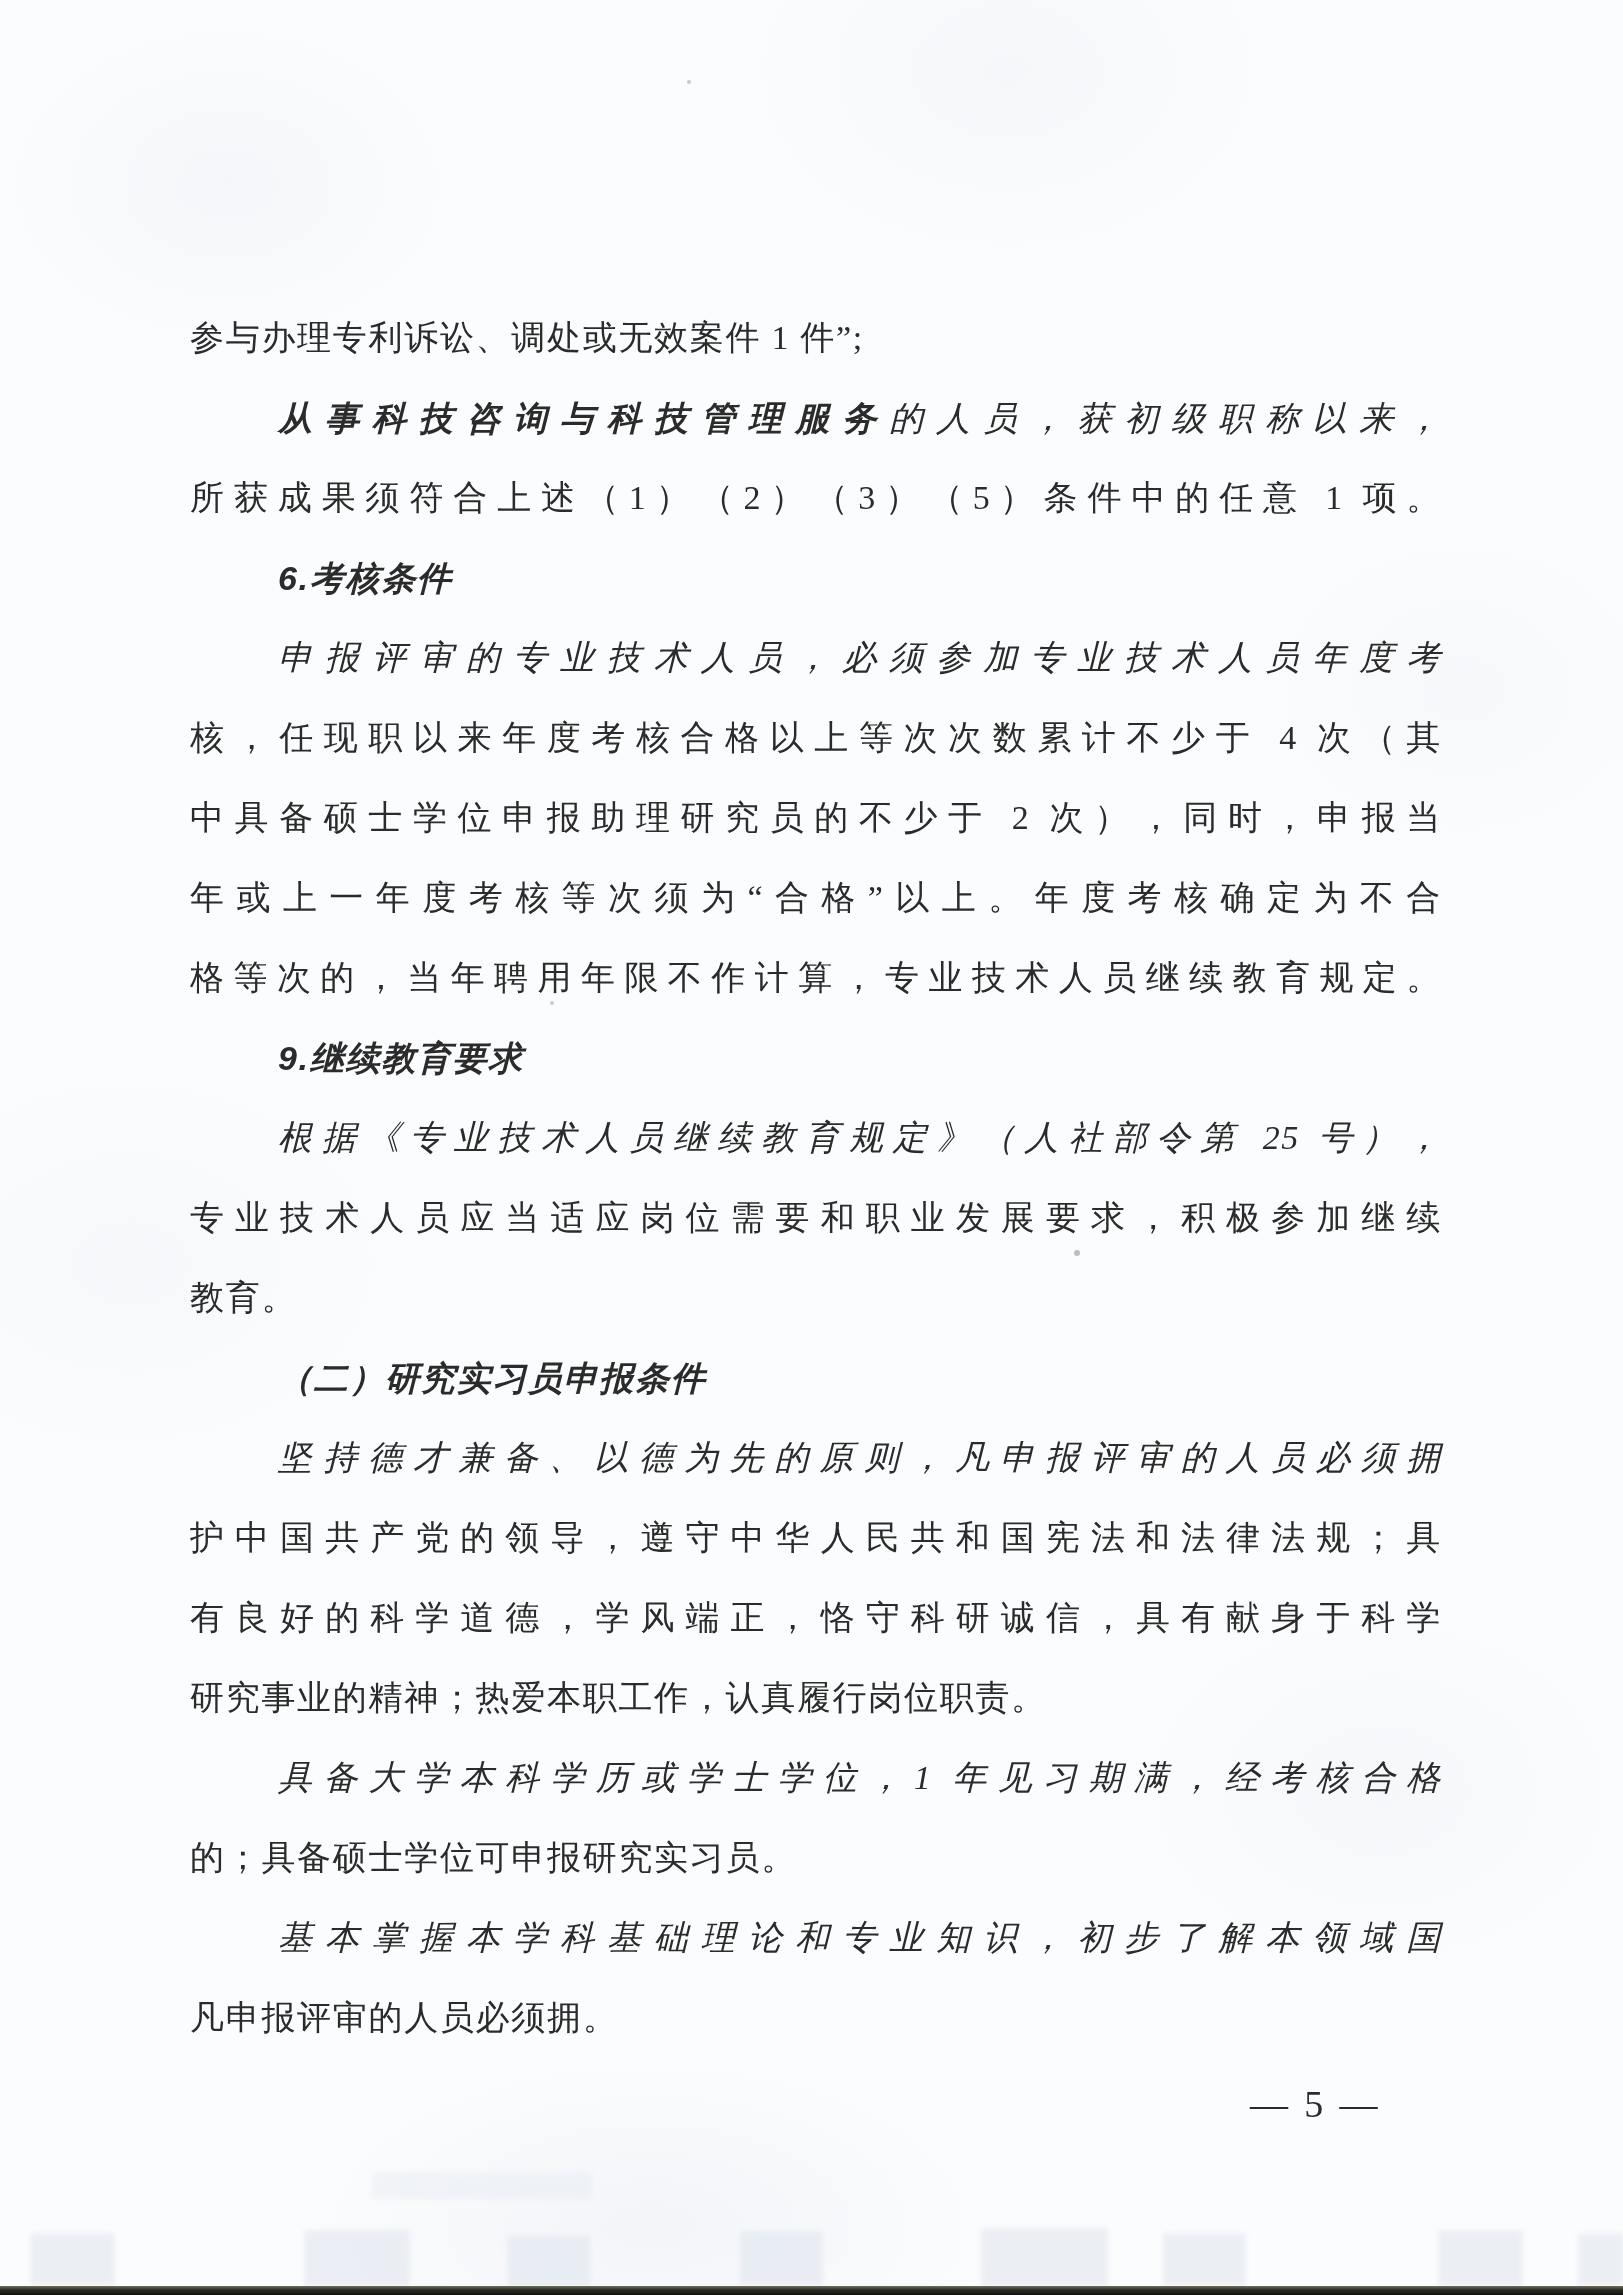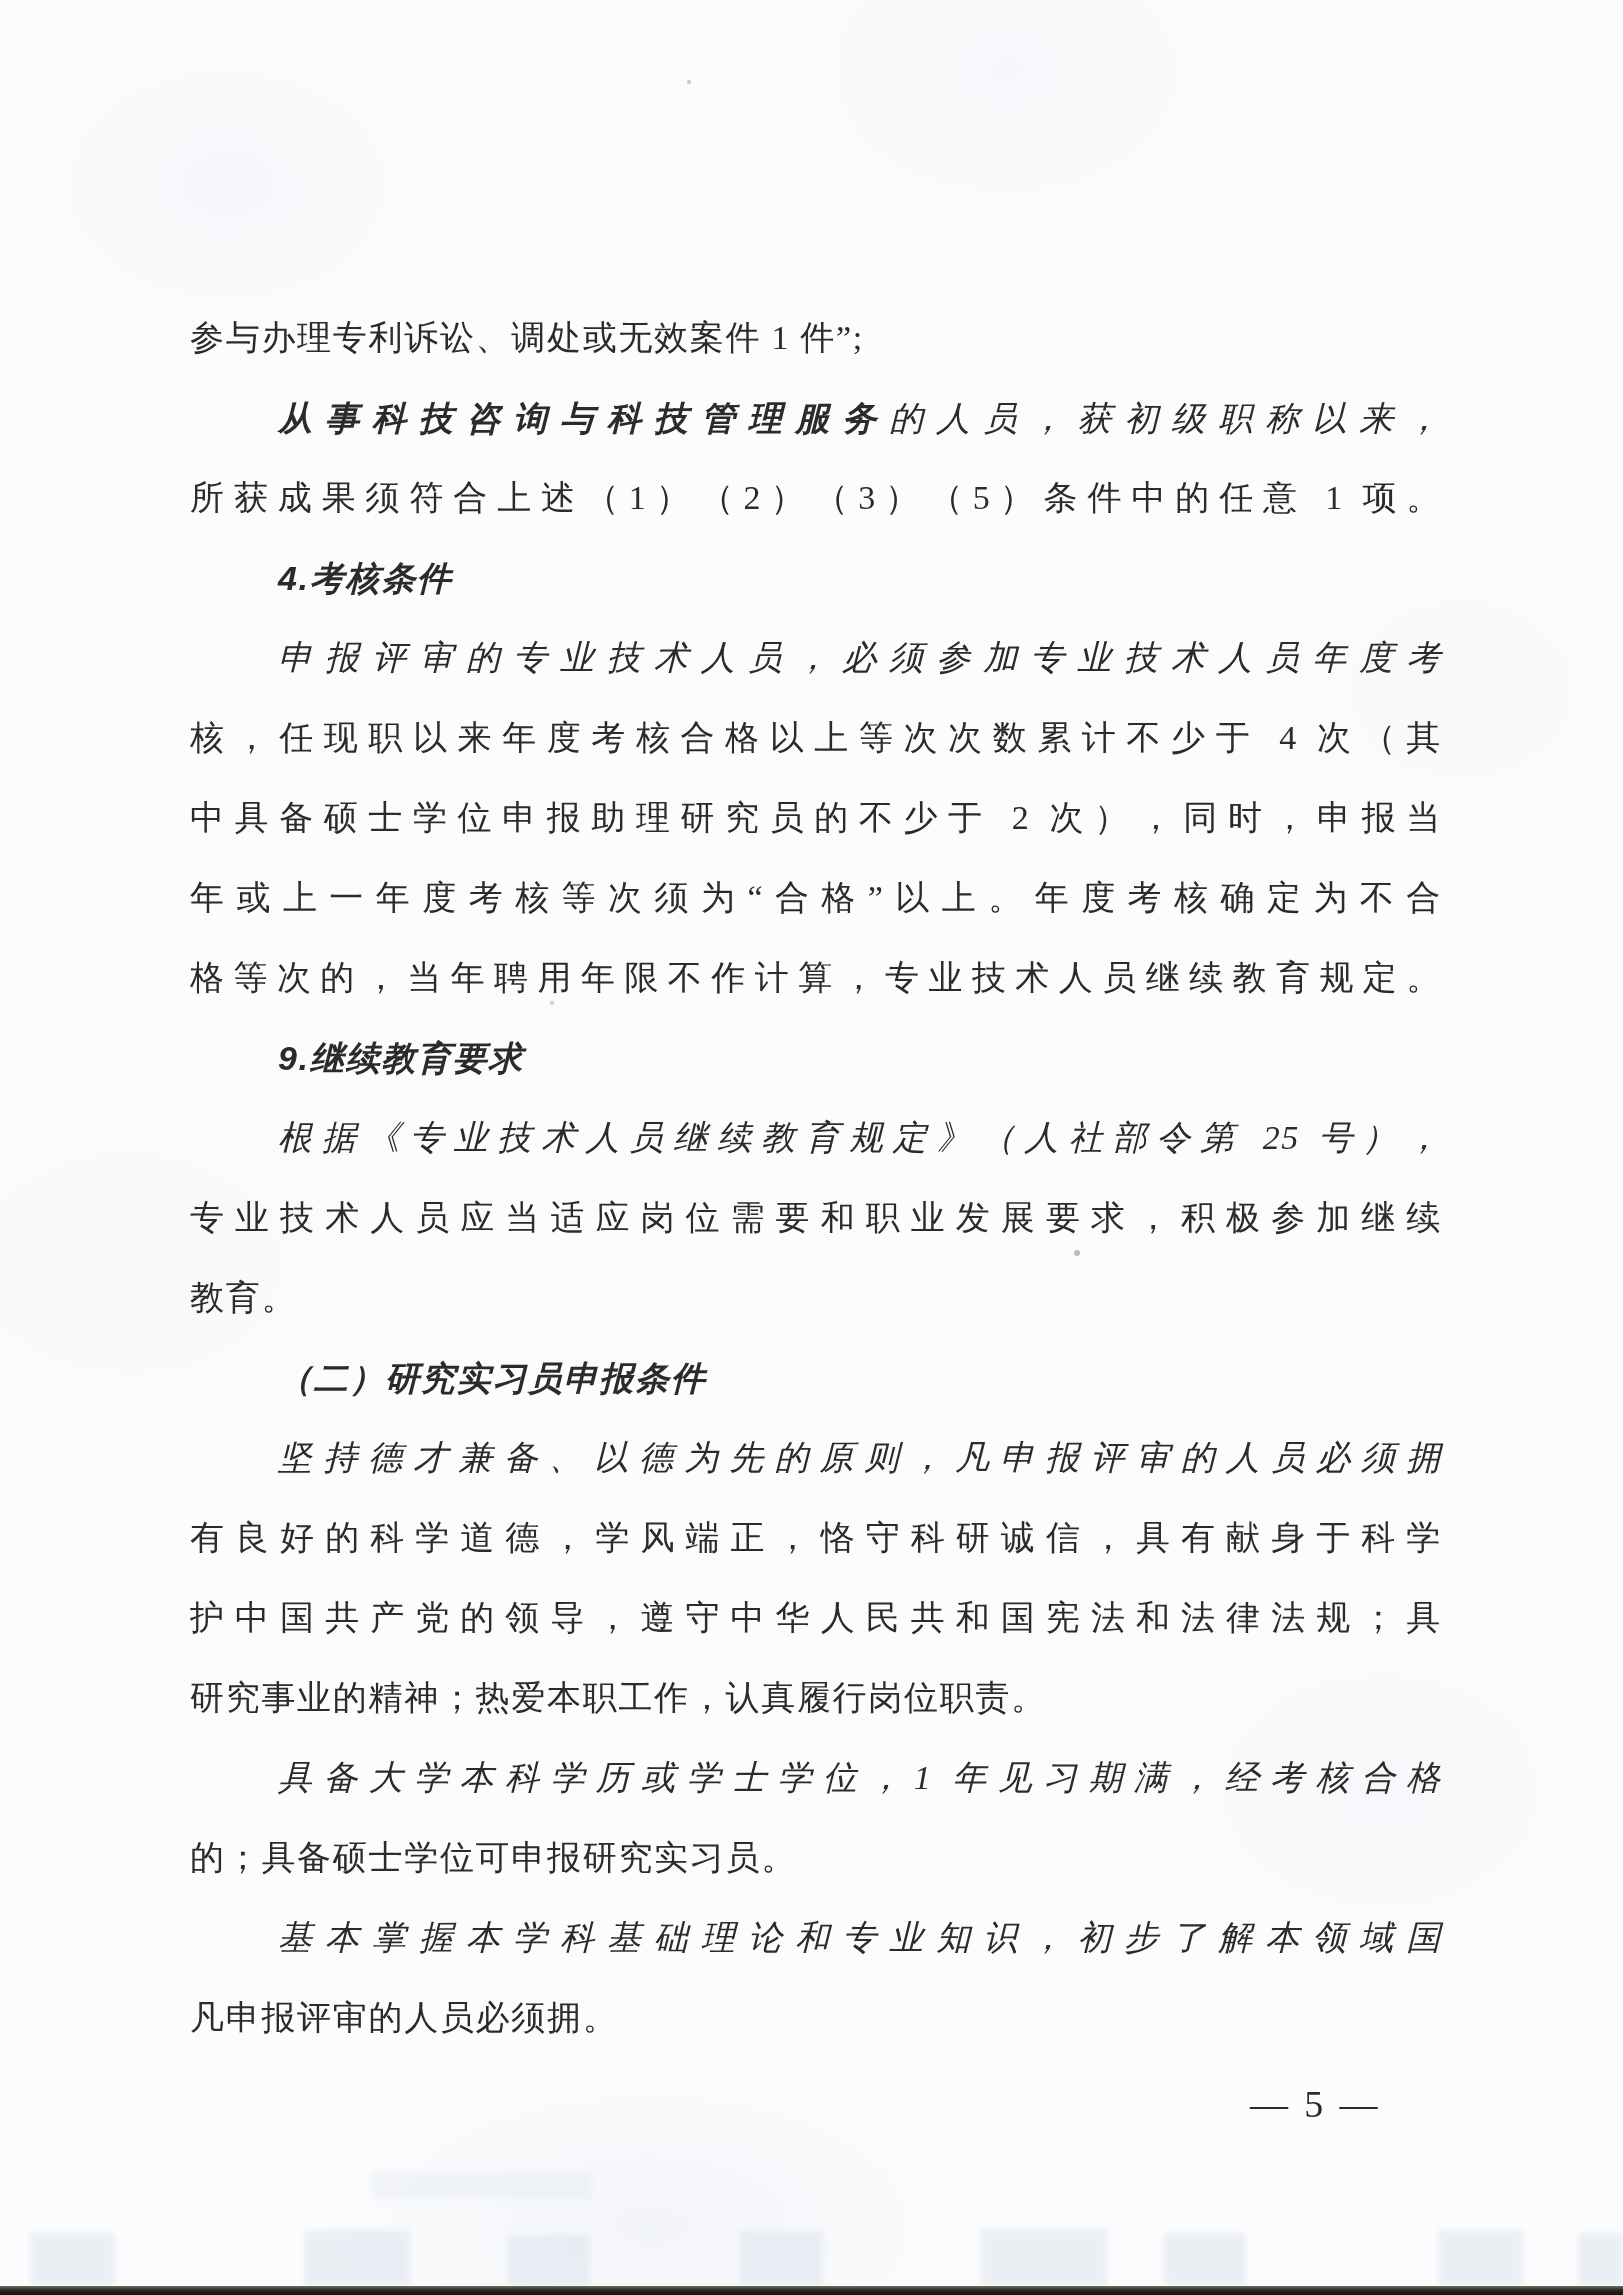--- a/index.html
+++ b/index.html
@@ -101,34 +101,34 @@
   .speck.s3 { left: 687px;  top: 80px;   width: 4.2px; height: 4.2px; opacity: 0.45; }
 </style>
 </head>
 <body>
 
 <div class="paper">
   <main class="textblock">
       <div class="line">参与办理专利诉讼、调处或无效案件 1 件”;</div>
       <div class="line justify indent2"><span class="bold">从事科技咨询与科技管理服务</span><span>的人员，获初级职称以来，</span></div>
       <div class="line justify">所获成果须符合上述（1）（2）（3）（5）条件中的任意 1 项。</div>
-      <div class="line heading indent2">4.考核条件</div>
+      <div class="line heading indent2">6.考核条件</div>
       <div class="line justify indent2">申报评审的专业技术人员，必须参加专业技术人员年度考</div>
       <div class="line justify">核，任现职以来年度考核合格以上等次次数累计不少于 4 次（其</div>
       <div class="line justify">中具备硕士学位申报助理研究员的不少于 2 次），同时，申报当</div>
       <div class="line justify">年或上一年度考核等次须为“合格”以上。年度考核确定为不合</div>
       <div class="line justify">格等次的，当年聘用年限不作计算，专业技术人员继续教育规定。</div>
       <div class="line heading indent2">9.继续教育要求</div>
       <div class="line justify indent2">根据《专业技术人员继续教育规定》（人社部令第 25 号），</div>
       <div class="line justify">专业技术人员应当适应岗位需要和职业发展要求，积极参加继续</div>
       <div class="line">教育。</div>
       <div class="line heading indent2">（二）研究实习员申报条件</div>
       <div class="line justify indent2">坚持德才兼备、以德为先的原则，凡申报评审的人员必须拥</div>
+      <div class="line justify">护中国共产党的领导，遵守中华人民共和国宪法和法律法规；具</div>
       <div class="line justify">有良好的科学道德，学风端正，恪守科研诚信，具有献身于科学</div>
-      <div class="line justify">护中国共产党的领导，遵守中华人民共和国宪法和法律法规；具</div>
       <div class="line">研究事业的精神；热爱本职工作，认真履行岗位职责。</div>
       <div class="line justify indent2">具备大学本科学历或学士学位，1 年见习期满，经考核合格</div>
       <div class="line">的；具备硕士学位可申报研究实习员。</div>
       <div class="line justify indent2">基本掌握本学科基础理论和专业知识，初步了解本领域国</div>
       <div class="line">凡申报评审的人员必须拥。</div>
     </main>
 
   <div class="page-number">— 5 —</div>
 
   <div class="bleed b1"></div>

